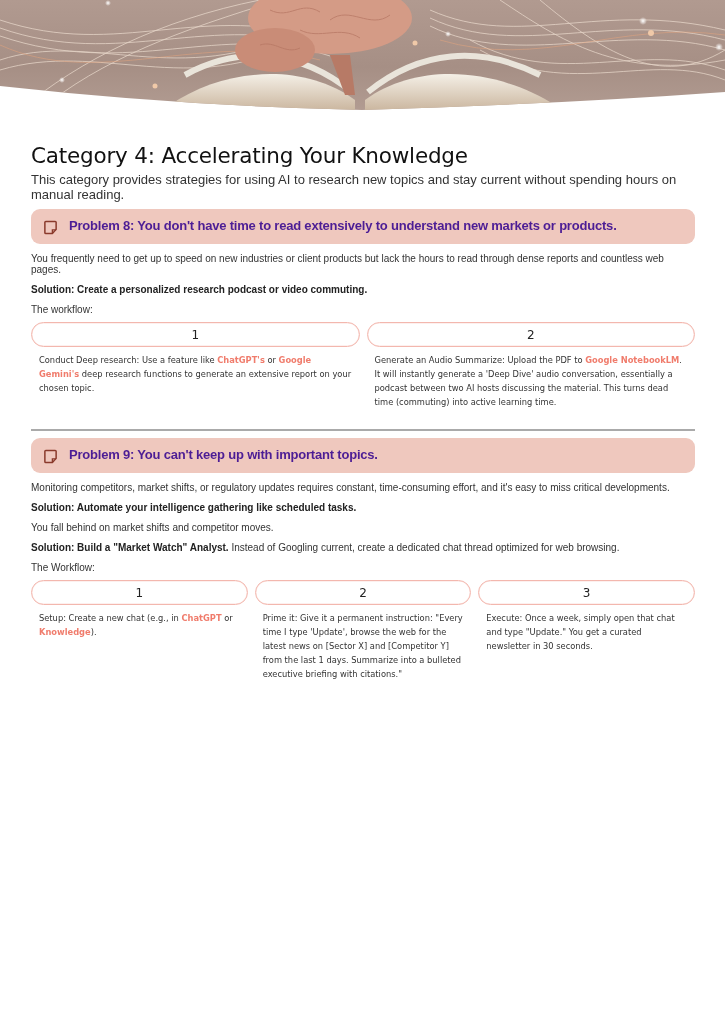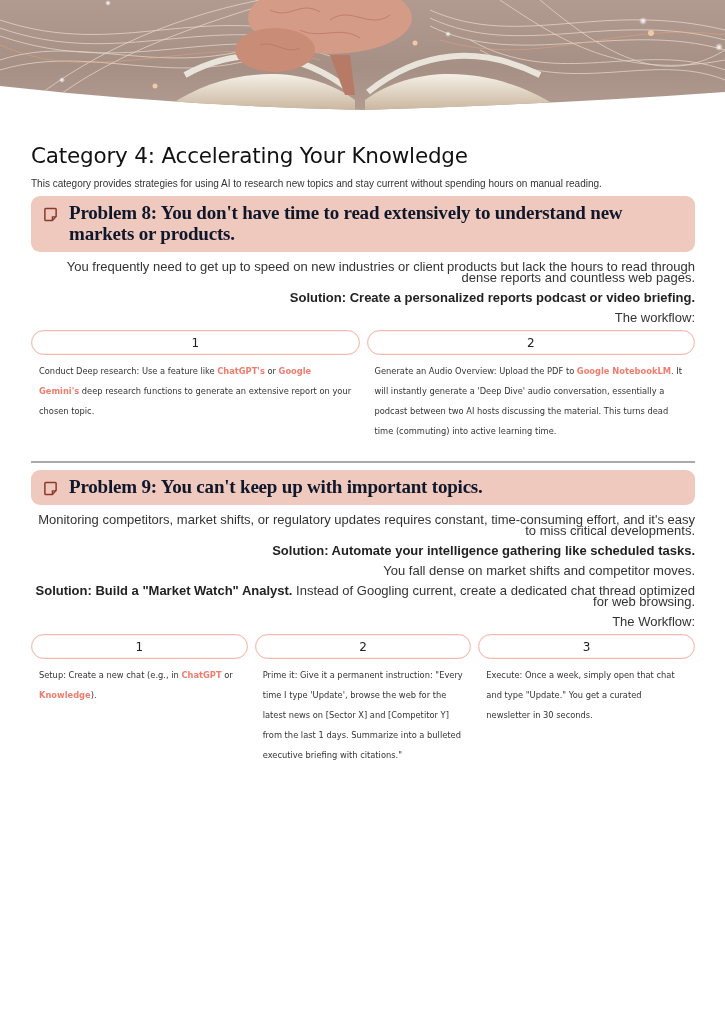--- a/index.html
+++ b/index.html
@@ -10,39 +10,39 @@
   .hero {
     position: absolute; left: 0; top: 0; width: 725px; height: 112px; overflow: hidden;
     background: linear-gradient(180deg, #b19a90 0%, #a68f85 60%, #b29c92 100%);
     clip-path: path("M0 0 H725 V92 Q560 104 362 110 Q180 106 0 86 Z");
   }
   .hero svg { position: absolute; left: 0; top: 0; }
 
   .content { position: absolute; left: 31px; top: 142px; width: 664px; }
 
   .cat-title { font-family: "DejaVu Sans", sans-serif; font-size: 21.5px; font-weight: 500; color: #111; letter-spacing: -0.2px; margin-top: 1px; }
-  .cat-desc { font-size: 10px; color: #333; margin-top: 10px; }
+  .cat-desc { font-size: 13px; color: #333; margin-top: 4px; }
 
   .problem {
     background: #efc8be; border-radius: 9px; padding: 6px 12px 8px 38px; position: relative; margin-top: 7px;
   }
   .problem .icon { position: absolute; left: 12px; top: 11px; width: 15px; height: 15px; }
-  .problem-title { font-family: Liberation Serif, serif; font-size: 19px; line-height: 21px; color: #0f172a; letter-spacing: -0.2px; }
+  .problem-title { font-family: Liberation Sans, sans-serif; font-size: 13px; line-height: 21px; color: #4c1d95; letter-spacing: -0.2px; }
 
-  .para { font-size: 13px; color: #333; margin-top: 9px; line-height: 11px; text-align: right; }
+  .para { font-size: 10px; color: #333; margin-top: 9px; line-height: 11px; }
   .para.first { margin-top: 9px; }
   .bold { font-weight: bold; color: #222; }
 
   .steps { display: flex; gap: 7px; margin-top: 7px; }
   .step { flex: 1; }
   .step-pill {
     border: 1px solid #f3b7ae; border-radius: 13px; height: 25px; display: flex; align-items: center; justify-content: center;
     font-family: "DejaVu Sans", sans-serif; font-size: 12px; color: #222; box-shadow: 0 0 0 0.5px #fbe2dd inset;
   }
-  .step-text { font-family: "DejaVu Sans", sans-serif; font-size: 8.3px; line-height: 20px; color: #333; padding: 6px 8px 0 8px; }
+  .step-text { font-family: "DejaVu Sans", sans-serif; font-size: 8.3px; line-height: 14px; color: #333; padding: 6px 8px 0 8px; }
   .link { color: #f07c6c; font-weight: bold; }
 
   .divider { height: 2px; background: #aaa; margin-top: 12px; }
 </style>
 </head>
 <body>
 
 <div class="hero">
   <svg width="725" height="112" viewBox="0 0 725 112">
     <defs>
@@ -109,48 +109,48 @@
 
   <section>
     <div class="problem" style="margin-top:7px;">
       <svg class="icon" viewBox="0 0 16 16">
         <path d="M2 2.5 Q2 1.5 3 1.5 H13 Q14 1.5 14 2.5 V10 L10 14.5 H3 Q2 14.5 2 13.5 Z" fill="none" stroke="#8a3a2c" stroke-width="1.6" stroke-linejoin="round"></path>
         <path d="M10 14.5 V10.5 H14" fill="none" stroke="#8a3a2c" stroke-width="1.4"></path>
       </svg>
       <h2 class="problem-title">Problem 8: You don't have time to read extensively to understand new markets or products.</h2>
     </div>
     <p class="para first">You frequently need to get up to speed on new industries or client products but lack the hours to read through dense reports and countless web pages.</p>
-    <p class="para bold">Solution: Create a personalized reports podcast or video briefing.</p>
+    <p class="para bold">Solution: Create a personalized research podcast or video commuting.</p>
     <p class="para">The workflow:</p>
 
     <div class="steps">
       <div class="step">
         <div class="step-pill">1</div>
         <p class="step-text"><span>Conduct Deep research: Use a feature like </span><span class="link">ChatGPT's</span><span> or </span><span class="link">Google Gemini's</span><span> deep research functions to generate an extensive report on your chosen topic.</span></p>
       </div>
       <div class="step">
         <div class="step-pill">2</div>
-        <p class="step-text"><span>Generate an Audio Overview: Upload the PDF to </span><span class="link">Google NotebookLM</span><span>. It will instantly generate a 'Deep Dive' audio conversation, essentially a podcast between two AI hosts discussing the material. This turns dead time (commuting) into active learning time.</span></p>
+        <p class="step-text"><span>Generate an Audio Summarize: Upload the PDF to </span><span class="link">Google NotebookLM</span><span>. It will instantly generate a 'Deep Dive' audio conversation, essentially a podcast between two AI hosts discussing the material. This turns dead time (commuting) into active learning time.</span></p>
       </div>
     </div>
   </section>
 
   <div class="divider" style="margin-top:20px;"></div>
 
   <section>
     <div class="problem" style="margin-top:7px;">
       <svg class="icon" viewBox="0 0 16 16">
         <path d="M2 2.5 Q2 1.5 3 1.5 H13 Q14 1.5 14 2.5 V10 L10 14.5 H3 Q2 14.5 2 13.5 Z" fill="none" stroke="#8a3a2c" stroke-width="1.6" stroke-linejoin="round"></path>
         <path d="M10 14.5 V10.5 H14" fill="none" stroke="#8a3a2c" stroke-width="1.4"></path>
       </svg>
       <h2 class="problem-title">Problem 9: You can't keep up with important topics.</h2>
     </div>
     <p class="para first">Monitoring competitors, market shifts, or regulatory updates requires constant, time-consuming effort, and it's easy to miss critical developments.</p>
     <p class="para bold">Solution: Automate your intelligence gathering like scheduled tasks.</p>
-    <p class="para">You fall dense on market shifts and competitor moves.</p>
+    <p class="para">You fall behind on market shifts and competitor moves.</p>
     <p class="para"><span class="bold">Solution: Build a "Market Watch" Analyst.</span><span> Instead of Googling current, create a dedicated chat thread optimized for web browsing.</span></p>
     <p class="para">The Workflow:</p>
 
     <div class="steps">
       <div class="step">
         <div class="step-pill">1</div>
         <p class="step-text"><span>Setup: Create a new chat (e.g., in </span><span class="link">ChatGPT</span><span> or </span><span class="link">Knowledge</span><span>).</span></p>
       </div>
       <div class="step">
         <div class="step-pill">2</div>

